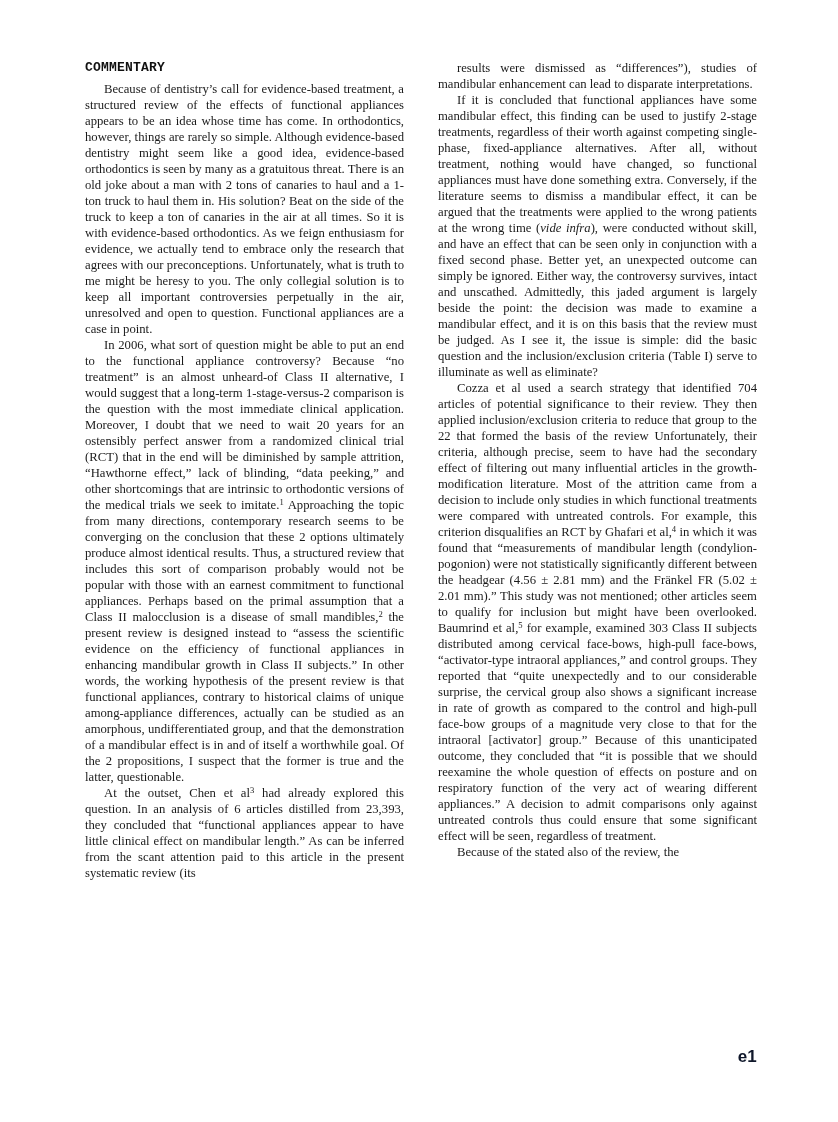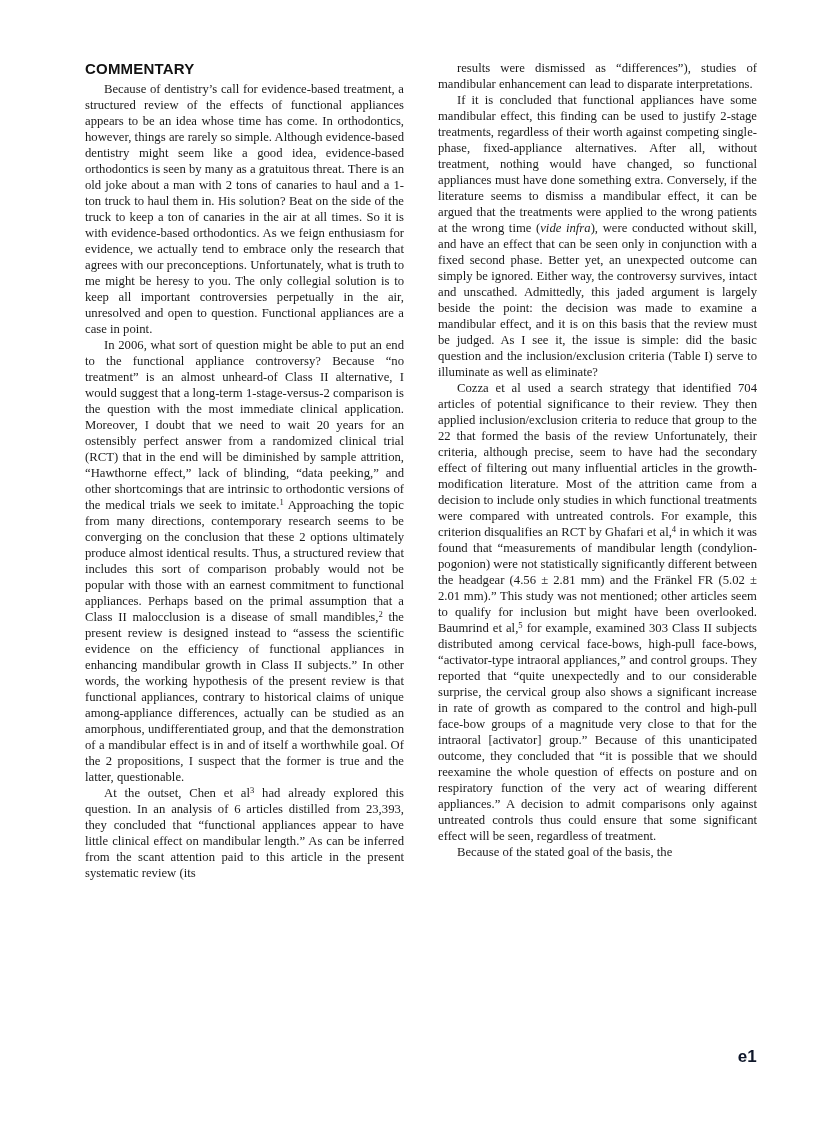--- a/index.html
+++ b/index.html
@@ -27,23 +27,23 @@
   }
 
   .content {
     position: absolute;
     left: 85px;
     top: 60px;
     width: 672px;
   }
 
   .section-heading {
-    font-family: Liberation Sans, sans-serif;
+    font-family: Liberation Mono, monospace;
     font-weight: bold;
-    font-size: 15px;
+    font-size: 13px;
     letter-spacing: 0.2px;
     color: #111;
     margin: 0 0 9px 0;
     line-height: 1.2;
   }
 
   .columns {
     position: absolute;
     left: 85px;
     top: 60px;
@@ -111,20 +111,20 @@
         <div style="height: 21px;"></div>
         <p class="first-para">Because of dentistry’s call for evidence-based treatment, a structured review of the effects of functional appliances appears to be an idea whose time has come. In orthodontics, however, things are rarely so simple. Although evidence-based dentistry might seem like a good idea, evidence-based orthodontics is seen by many as a gratuitous threat. There is an old joke about a man with 2 tons of canaries to haul and a 1-ton truck to haul them in. His solution? Beat on the side of the truck to keep a ton of canaries in the air at all times. So it is with evidence-based orthodontics. As we feign enthusiasm for evidence, we actually tend to embrace only the research that agrees with our preconceptions. Unfortunately, what is truth to me might be heresy to you. The only collegial solution is to keep all important controversies perpetually in the air, unresolved and open to question. Functional appliances are a case in point.</p>
         <p>In 2006, what sort of question might be able to put an end to the functional appliance controversy? Because “no treatment” is an almost unheard-of Class II alternative, I would suggest that a long-term 1-stage-versus-2 comparison is the question with the most immediate clinical application. Moreover, I doubt that we need to wait 20 years for an ostensibly perfect answer from a randomized clinical trial (RCT) that in the end will be diminished by sample attrition, “Hawthorne effect,” lack of blinding, “data peeking,” and other shortcomings that are intrinsic to orthodontic versions of the medical trials we seek to imitate.<sup>1</sup> Approaching the topic from many directions, contemporary research seems to be converging on the conclusion that these 2 options ultimately produce almost identical results. Thus, a structured review that includes this sort of comparison probably would not be popular with those with an earnest commitment to functional appliances. Perhaps based on the primal assumption that a Class II malocclusion is a disease of small mandibles,<sup>2</sup> the present review is designed instead to “assess the scientific evidence on the efficiency of functional appliances in enhancing mandibular growth in Class II subjects.” In other words, the working hypothesis of the present review is that functional appliances, contrary to historical claims of unique among-appliance differences, actually can be studied as an amorphous, undifferentiated group, and that the demonstration of a mandibular effect is in and of itself a worthwhile goal. Of the 2 propositions, I suspect that the former is true and the latter, questionable.</p>
         <p>At the outset, Chen et al<sup>3</sup> had already explored this question. In an analysis of 6 articles distilled from 23,393, they concluded that “functional appliances appear to have little clinical effect on mandibular length.” As can be inferred from the scant attention paid to this article in the present systematic review (its</p>
       </div>
 
     <div class="col" id="right-col">
         <p>results were dismissed as “differences”), studies of mandibular enhancement can lead to disparate interpretations.</p>
         <p>If it is concluded that functional appliances have some mandibular effect, this finding can be used to justify 2-stage treatments, regardless of their worth against competing single-phase, fixed-appliance alternatives. After all, without treatment, nothing would have changed, so functional appliances must have done something extra. Conversely, if the literature seems to dismiss a mandibular effect, it can be argued that the treatments were applied to the wrong patients at the wrong time (<em>vide infra</em>), were conducted without skill, and have an effect that can be seen only in conjunction with a fixed second phase. Better yet, an unexpected outcome can simply be ignored. Either way, the controversy survives, intact and unscathed. Admittedly, this jaded argument is largely beside the point: the decision was made to examine a mandibular effect, and it is on this basis that the review must be judged. As I see it, the issue is simple: did the basic question and the inclusion/exclusion criteria (Table I) serve to illuminate as well as eliminate?</p>
         <p>Cozza et al used a search strategy that identified 704 articles of potential significance to their review. They then applied inclusion/exclusion criteria to reduce that group to the 22 that formed the basis of the review Unfortunately, their criteria, although precise, seem to have had the secondary effect of filtering out many influential articles in the growth-modification literature. Most of the attrition came from a decision to include only studies in which functional treatments were compared with untreated controls. For example, this criterion disqualifies an RCT by Ghafari et al,<sup>4</sup> in which it was found that “measurements of mandibular length (condylion-pogonion) were not statistically significantly different between the headgear (4.56 ± 2.81 mm) and the Fränkel FR (5.02 ± 2.01 mm).” This study was not mentioned; other articles seem to qualify for inclusion but might have been overlooked. Baumrind et al,<sup>5</sup> for example, examined 303 Class II subjects distributed among cervical face-bows, high-pull face-bows, “activator-type intraoral appliances,” and control groups. They reported that “quite unexpectedly and to our considerable surprise, the cervical group also shows a significant increase in rate of growth as compared to the control and high-pull face-bow groups of a magnitude very close to that for the intraoral [activator] group.” Because of this unanticipated outcome, they concluded that “it is possible that we should reexamine the whole question of effects on posture and on respiratory function of the very act of wearing different appliances.” A decision to admit comparisons only against untreated controls thus could ensure that some significant effect will be seen, regardless of treatment.</p>
-        <p>Because of the stated goal of the basis, the</p>
+        <p>Because of the stated also of the review, the</p>
       </div>
 
   </div>
 
   <div class="page-number">e1</div>
 
 </div>
 
 </body></html>

